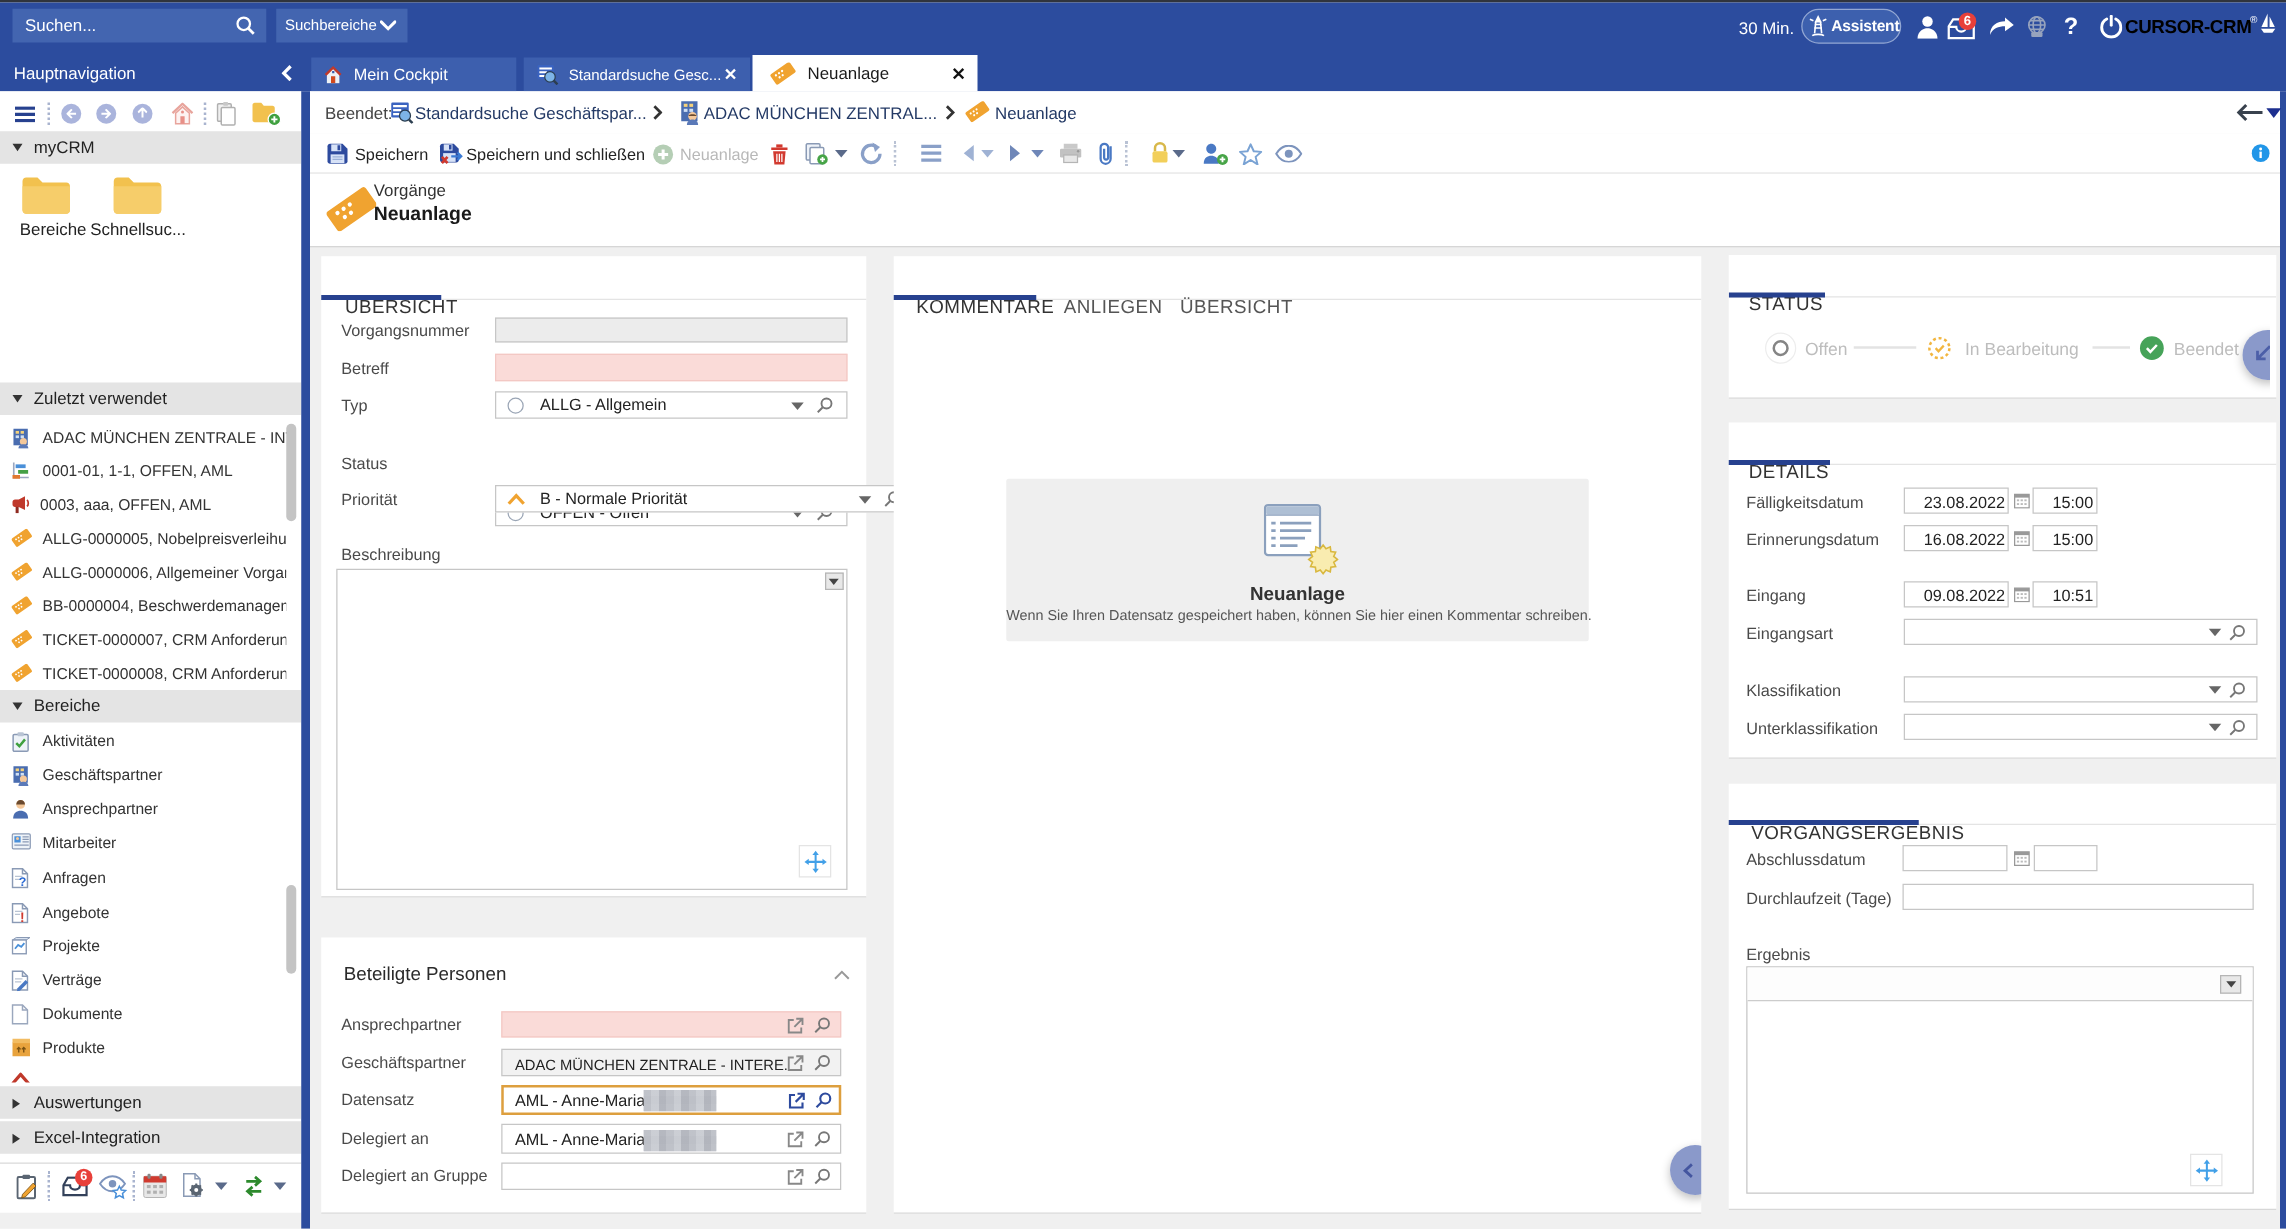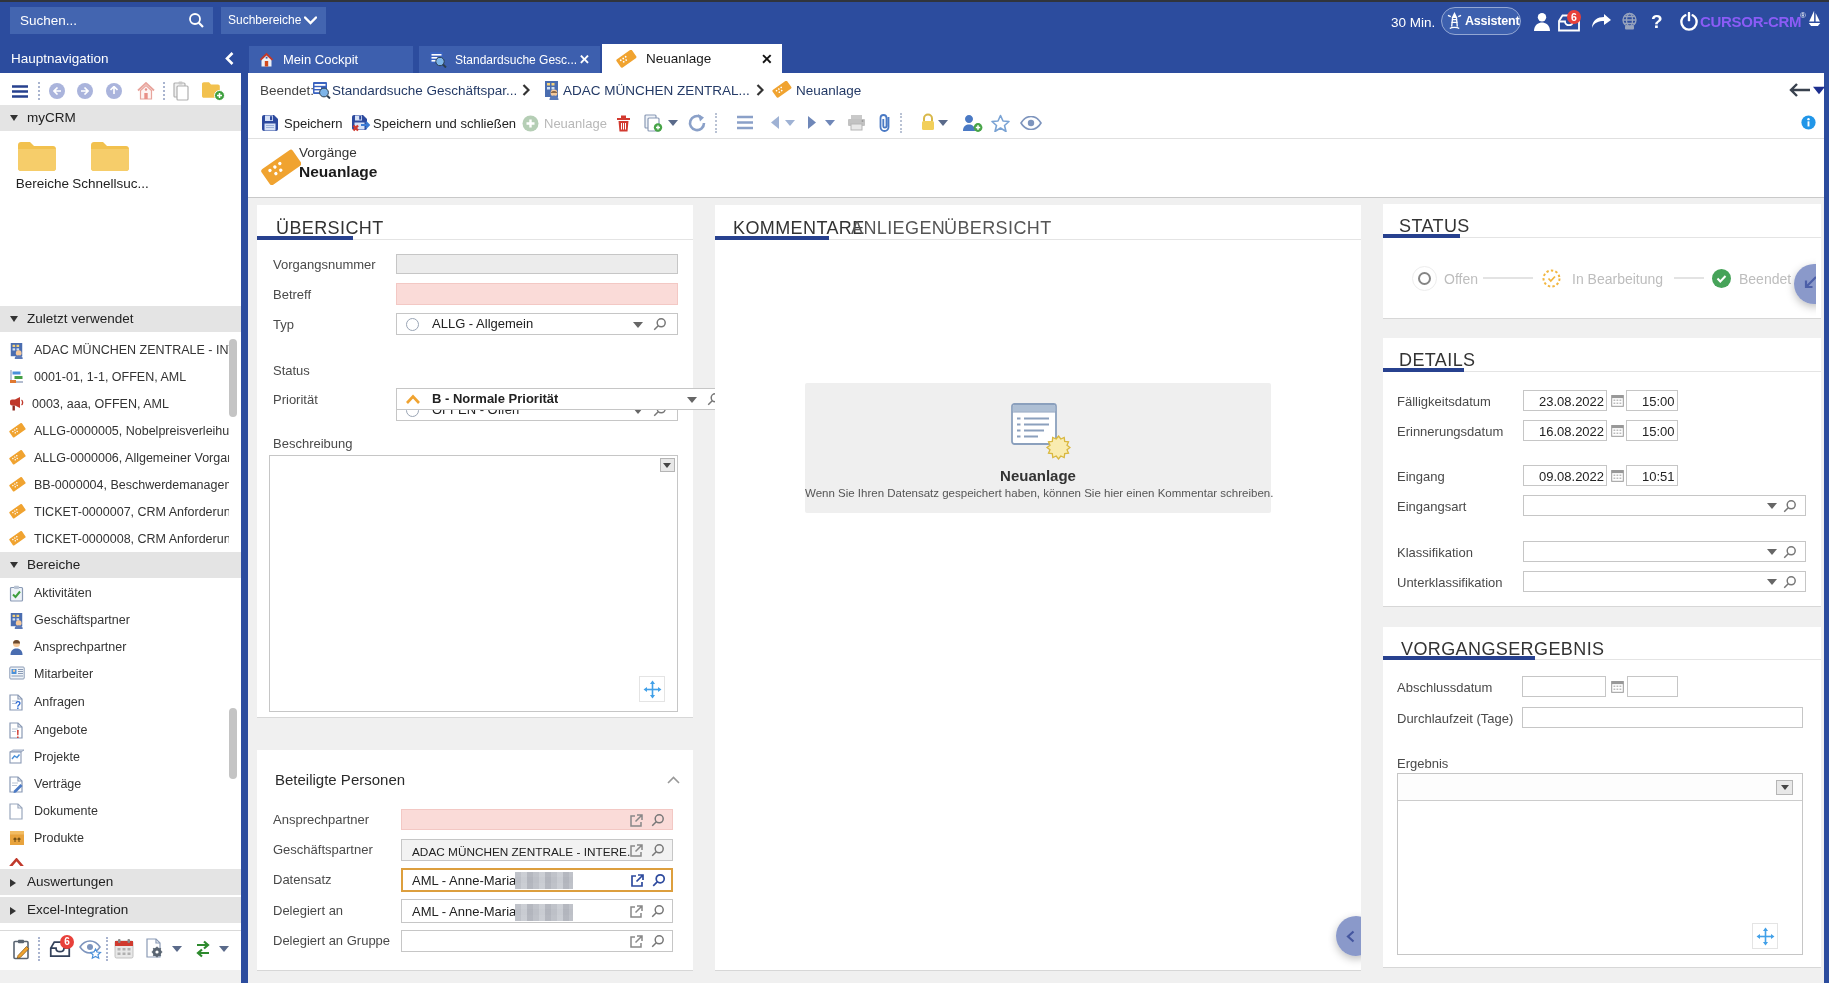--- a/index.html
+++ b/index.html
@@ -41,21 +41,21 @@
 
 
 .panel { background:#fff; border-bottom:1px solid #d7d7d7; }
 #p-ueber { left:257px; top:205px; width:436px; height:513px; }
 #p-betei { left:257px; top:750px; width:436px; height:221px; }
 #p-komm  { left:715px; top:205px; width:646px; height:766px; }
 #p-status{ left:1383px; top:204px; width:438px; height:115px; }
 #p-detail{ left:1383px; top:338px; width:438px; height:269px; }
 #p-vorg  { left:1383px; top:627px; width:438px; height:341px; }
 
-.sectab { font-size:18px; color:#333; letter-spacing:0.4px; }
+.sectab { font-size:15px; color:#333; letter-spacing:0.4px;margin-top:19px; }
 .sectab-line { background:#27418f; height:4px; }
 
 .flabel { font-size:13px; color:#4a4a4a; white-space:nowrap; }
 .finput { background:#fff; border:1px solid #c6c6c6; }
 .finput.disabled { background:#ececec; }
 .finput.required { background:#fadbd8; border:1px solid #f3c8c4; }
 .ftext { font-size:13px; color:#222; line-height:20px; padding-left:7px; white-space:nowrap; overflow:hidden; }
 
 
 .caret { width:0; height:0; border-left:5px solid transparent; border-right:5px solid transparent; border-top:6px solid #666; }
@@ -117,21 +117,21 @@
       <ellipse cx="9.5" cy="8" rx="3" ry="6.5"></ellipse>
       <path d="M3 8 H16 M4 4.5 H15 M4 11.5 H15"></path>
     </g>
     <rect x="5" y="13.5" width="9" height="4" rx="1" fill="#97a3bd"></rect>
   </svg>
 <div class="abs" style="left:1651px;top:11px;color:#fff;font-size:19px;font-weight:bold;">?</div>
 <svg class="abs" style="left:1680px;top:12px" width="18" height="19" viewBox="0 0 20 21">
     <path d="M6 3.5 C3.2 5 1.5 7.8 1.5 11 C1.5 15.7 5.3 19.5 10 19.5 C14.7 19.5 18.5 15.7 18.5 11 C18.5 7.8 16.8 5 14 3.5" fill="none" stroke="#fff" stroke-width="2.6" stroke-linecap="round"></path>
     <line x1="10" y1="1" x2="10" y2="9" stroke="#fff" stroke-width="2.6" stroke-linecap="round"></line>
   </svg>
-<div class="abs" style="left:1700px;top:13px;color:#8b5cf6;font-size:15px;font-weight:bold;white-space:nowrap;letter-spacing:-0.3px;">CURSOR-CRM</div>
+<div class="abs" style="left:1700px;top:13px;color:#000000;font-size:15px;font-weight:bold;white-space:nowrap;letter-spacing:-0.3px;">CURSOR-CRM</div>
 <div class="abs" style="left:1800px;top:11px;color:#fff;font-size:8px;">®</div>
 <svg class="abs" style="left:1808px;top:7px" width="13" height="26" viewBox="0 0 17 26">
     <g fill="#fff">
       <path d="M8 1 L8 15 L1.5 15 Z"></path>
       <path d="M10 4 L10 15 L15.5 15 Z"></path>
       <path d="M1 17 L16 17 L13 21 L4 21 Z"></path>
     </g>
   </svg>
 
 <div id="tab1" class="abs tab"><svg style="margin:0 9px 0 10px" width="15" height="15" viewBox="0 0 15 15">
@@ -573,21 +573,21 @@
   <div class="abs finput" style="left:139px;top:154px;width:282px;height:22px;margin-top:40px;">
     <div class="abs" style="left:9px;top:3.5px;width:13px;height:13px;border:1.6px solid #9aa5b5;border-radius:50%;"></div>
     <div class="abs ftext" style="left:28px;top:0;">OFFEN - Offen</div>
     <div class="abs caret" style="right:34px;top:8px;"></div>
     <svg class="abs" style="right:10px;top:3px" width="14" height="14" viewBox="0 0 14 14">
         <circle cx="8.2" cy="5.8" r="4" fill="none" stroke="#777" stroke-width="1.5"></circle>
         <line x1="5.2" y1="8.8" x2="1.2" y2="12.8" stroke="#777" stroke-width="1.5"></line>
       </svg>
   </div>
   <div class="abs flabel" style="left:16px;top:187px;">Priorität</div>
-  <div class="abs finput" style="left:139px;top:183px;width:336px;height:22px;font-weight:bold;">
+  <div class="abs finput" style="left:139px;top:183px;width:336px;height:22px;">
     <svg class="abs" style="left:8px;top:5px" width="16" height="11" viewBox="0 0 16 11">
         <path d="M2 9 L8 2.5 L14 9" fill="none" stroke="#f0a330" stroke-width="2.6"></path>
       </svg>
     <div class="abs ftext" style="left:28px;top:0;">B - Normale Priorität</div>
     <div class="abs caret" style="right:34px;top:8px;"></div>
     <svg class="abs" style="right:10px;top:3px" width="14" height="14" viewBox="0 0 14 14">
         <circle cx="8.2" cy="5.8" r="4" fill="none" stroke="#777" stroke-width="1.5"></circle>
         <line x1="5.2" y1="8.8" x2="1.2" y2="12.8" stroke="#777" stroke-width="1.5"></line>
       </svg>
   </div>

